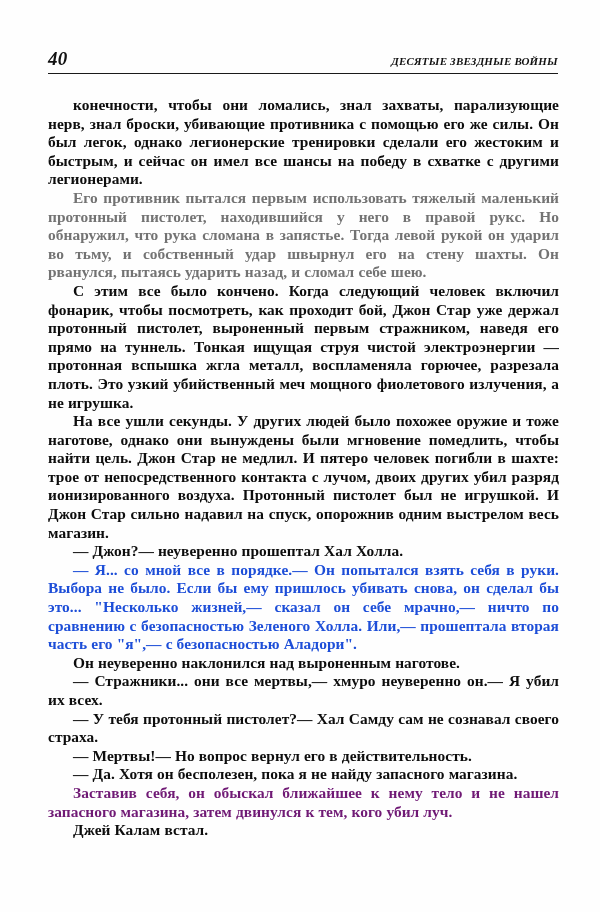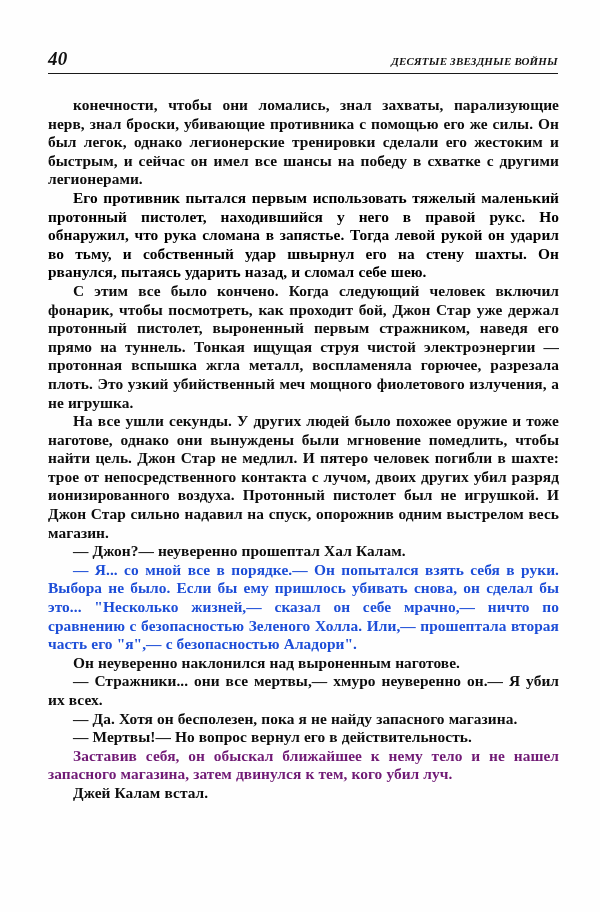--- a/index.html
+++ b/index.html
@@ -104,26 +104,27 @@
   <div class="running-head">
     <div class="running-head-row">
       <span class="folio">40</span>
       <span class="book-title">ДЕСЯТЫЕ ЗВЕЗДНЫЕ ВОЙНЫ</span>
     </div>
     <div class="head-rule" style="border-top-color: rgb(26, 26, 26);"></div>
   </div>
 
   <div class="textblock">
       <p class="para" style="color: rgb(13, 13, 13);">конечности, чтобы они ломались, знал захваты, парализующие нерв, знал броски, убивающие противника с помощью его же силы. Он был легок, однако легионерские тренировки сделали его жестоким и быстрым, и сейчас он имел все шансы на победу в схватке с другими легионерами.</p>
-      <p class="para" style="color: #000000;">Его противник пытался первым использовать тяжелый маленький протонный пистолет, находившийся у него в правой рукc. Но обнаружил, что рука сломана в запястье. Тогда левой рукой он ударил во тьму, и собственный удар швырнул его на стену шахты. Он рванулся, пытаясь ударить назад, и сломал себе шею.</p>
+      <p class="para" style="color: #737373;">Его противник пытался первым использовать тяжелый маленький протонный пистолет, находившийся у него в правой рукc. Но обнаружил, что рука сломана в запястье. Тогда левой рукой он ударил во тьму, и собственный удар швырнул его на стену шахты. Он рванулся, пытаясь ударить назад, и сломал себе шею.</p>
       <p class="para" style="color: rgb(13, 13, 13);">С этим все было кончено. Когда следующий человек включил фонарик, чтобы посмотреть, как проходит бой, Джон Стар уже держал протонный пистолет, выроненный первым стражником, наведя его прямо на туннель. Тонкая ищущая струя чистой электроэнергии — протонная вспышка жгла металл, воспламеняла горючее, разрезала плоть. Это узкий убийственный меч мощного фиолетового излучения, а не игрушка.</p>
       <p class="para" style="color: rgb(13, 13, 13);">На все ушли секунды. У других людей было похожее оружие и тоже наготове, однако они вынуждены были мгновение помедлить, чтобы найти цель. Джон Стар не медлил. И пятеро человек погибли в шахте: трое от непосредственного контакта с лучом, двоих других убил разряд ионизированного воздуха. Протонный пистолет был не игрушкой. И Джон Стар сильно надавил на спуск, опорожнив одним выстрелом весь магазин.</p>
-      <p class="para" style="color: rgb(13, 13, 13);">— Джон?—  неуверенно прошептал Хал Калам.</p>
+      <p class="para" style="color: rgb(13, 13, 13);">— Джон?—  неуверенно прошептал Хал Холла.</p>
       <p class="para" style="color: #1d4ed8;">— Я... со мной все в порядке.—  Он попытался взять себя в руки. Выбора не было. Если бы ему пришлось убивать снова, он сделал бы это... "Несколько жизней,—  сказал он себе мрачно,—  ничто по сравнению с безопасностью Зеленого Холла. Или,—  прошептала вторая часть его "я",—  с безопасностью Аладори".</p>
       <p class="para" style="color: rgb(13, 13, 13);">Он неуверенно наклонился над выроненным наготове.</p>
       <p class="para" style="color: rgb(13, 13, 13);">— Стражники... они все мертвы,—  хмуро неуверенно он.—  Я убил их всех.</p>
+      <p class="para" style="color: rgb(13, 13, 13);">— У тебя протонный пистолет?—  Хал Самду сам не сознавал своего страха.</p>
+      <p class="para" style="color: rgb(13, 13, 13);">— Мертвы!—  Но вопрос вернул его в действительность.</p>
       <p class="para" style="color: rgb(13, 13, 13);">— Да. Хотя он бесполезен, пока я не найду запасного магазина.</p>
-      <p class="para" style="color: rgb(13, 13, 13);">— Мертвы!—  Но вопрос вернул его в действительность.</p>
       <p class="para" style="color: #701a75;">Заставив себя, он обыскал ближайшее к нему тело и не нашел запасного магазина, затем двинулся к тем, кого убил луч.</p>
       <p class="para" style="color: rgb(13, 13, 13);">Джей Калам встал.</p>
     </div>
 
 </div>
 
 </body></html>

